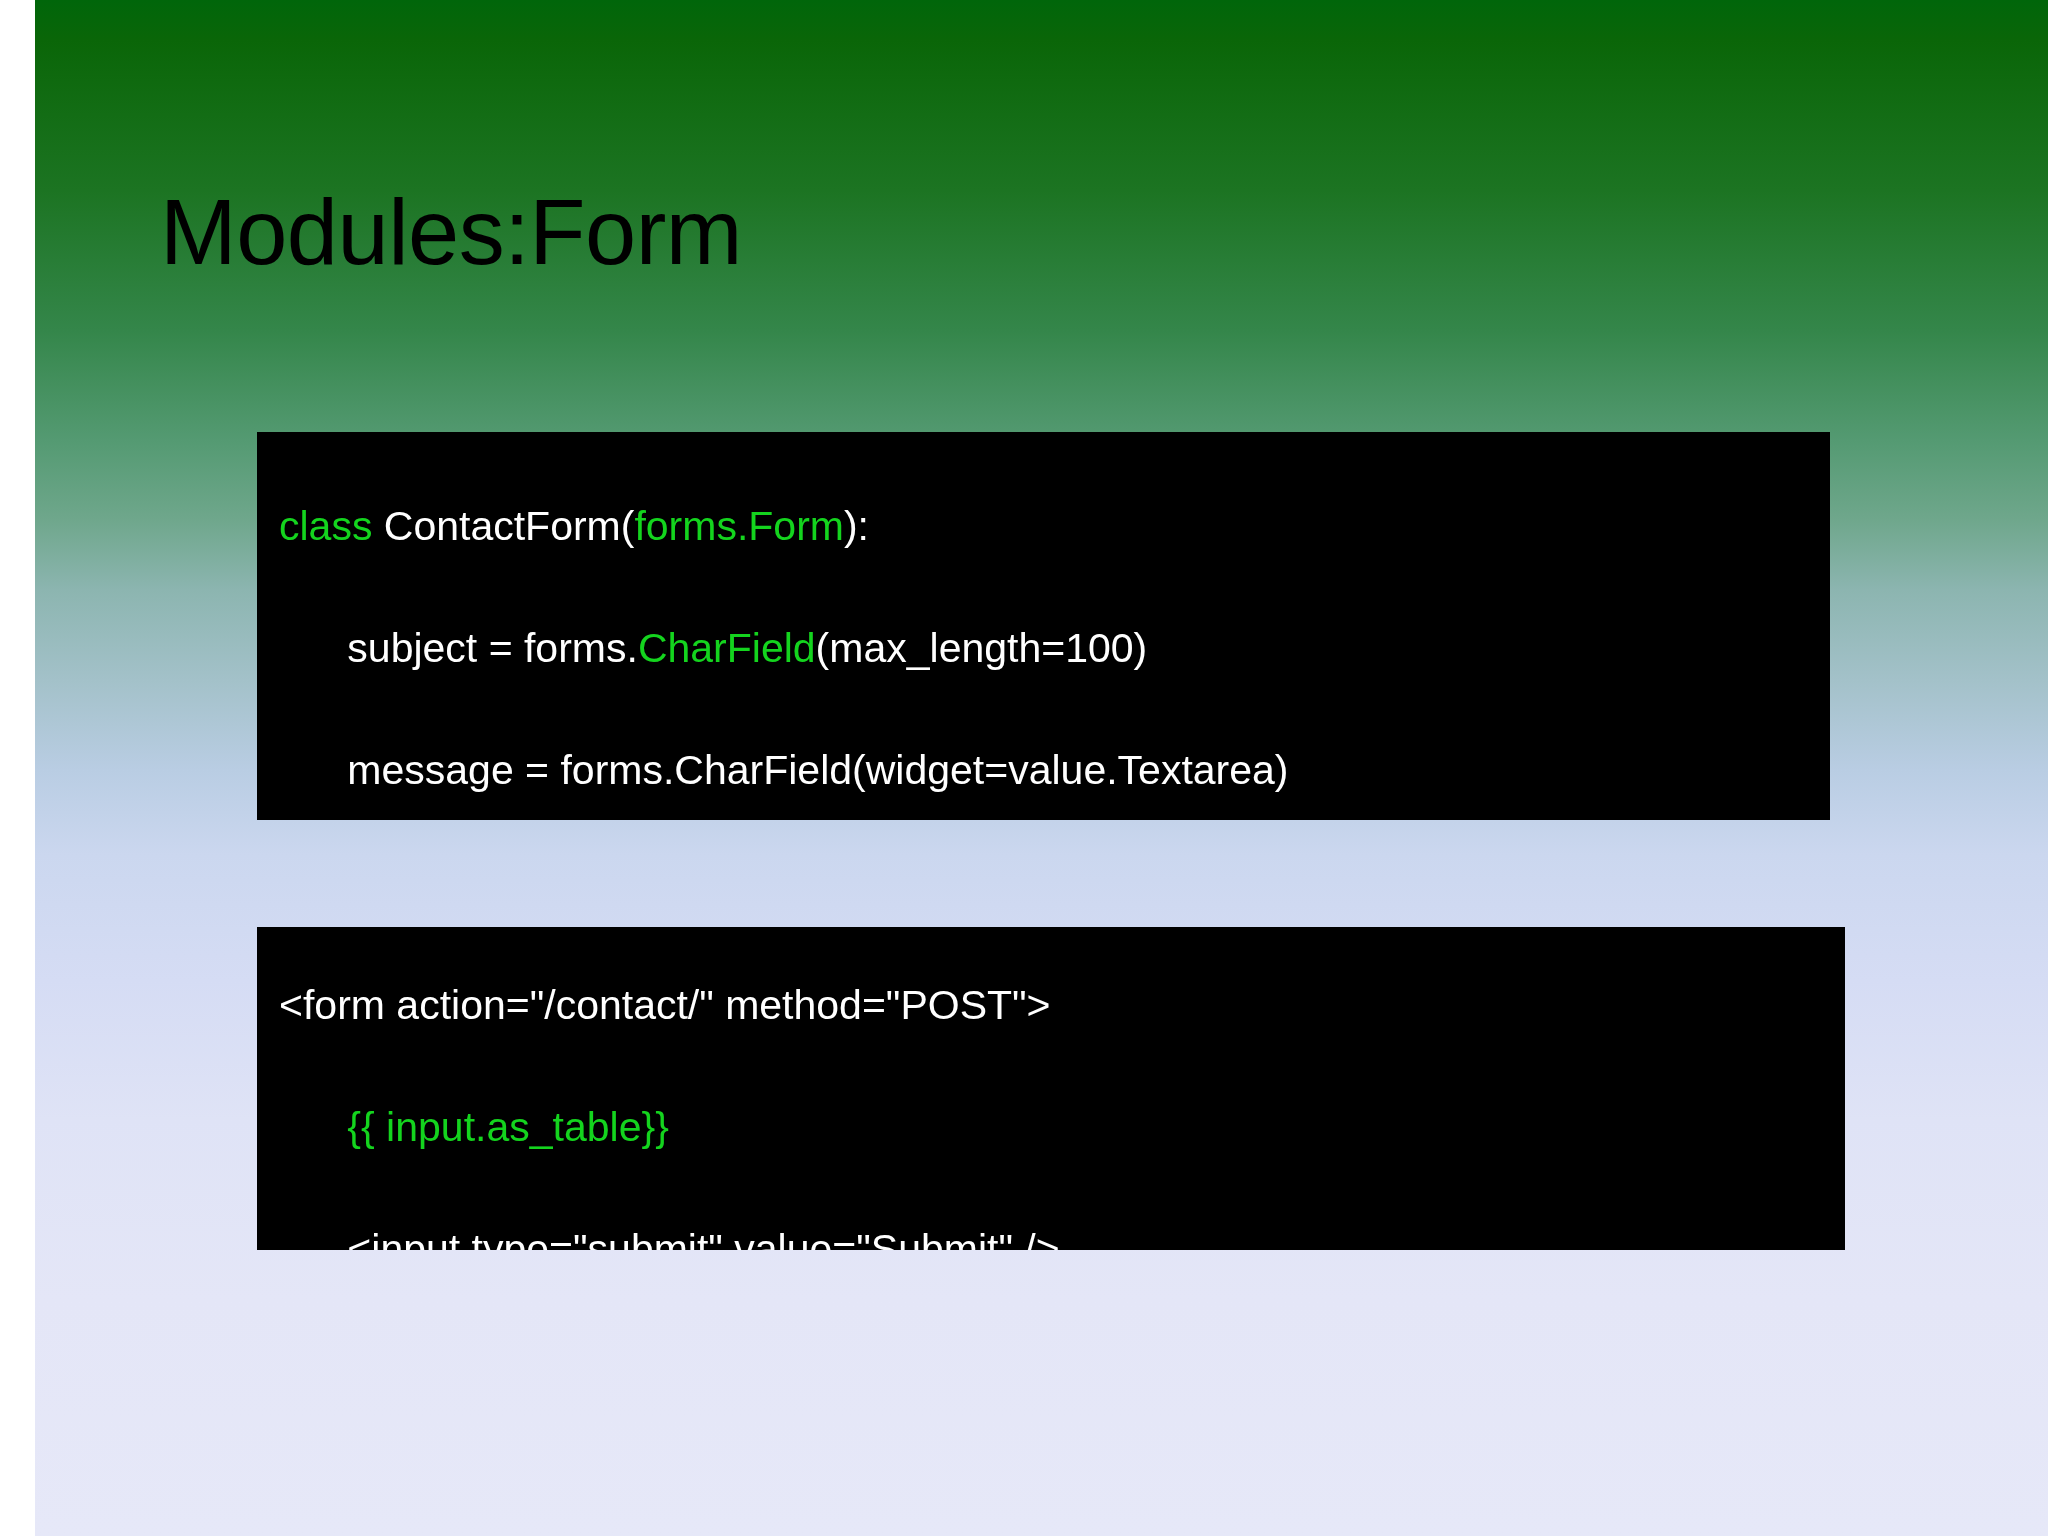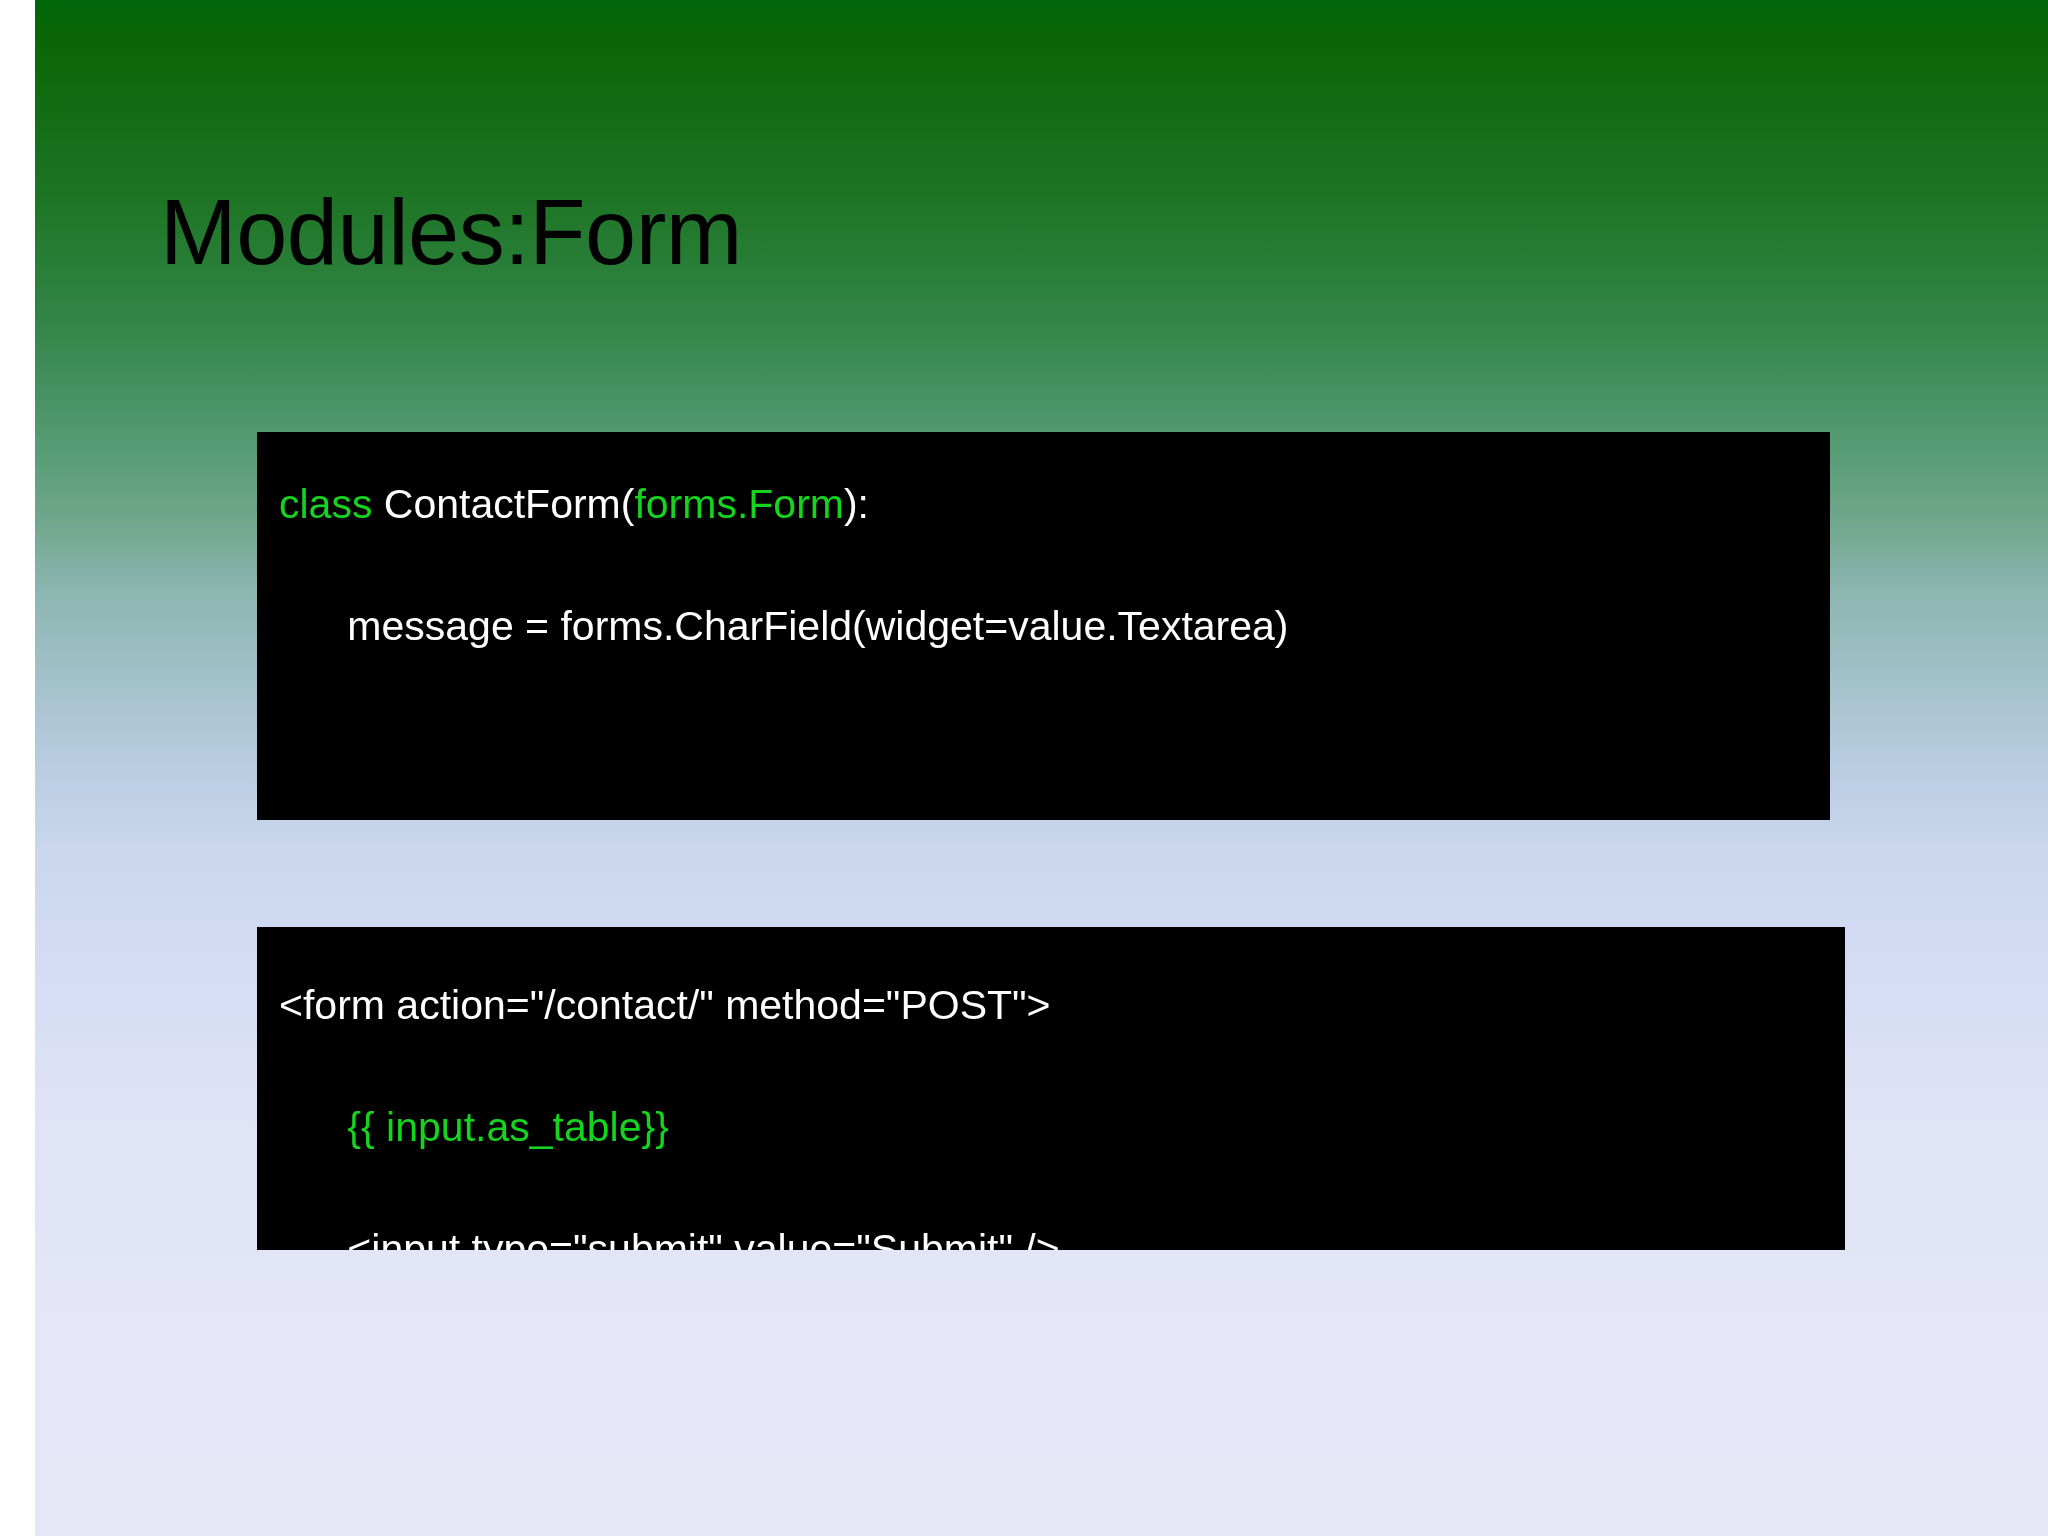--- a/index.html
+++ b/index.html
@@ -63,21 +63,21 @@
     box-sizing: border-box;
     white-space: pre;
     overflow: hidden;
   }
 
   #code-block-python {
     left: 222px;
     top: 432px;
     width: 1573px;
     height: 388px;
-    padding: 42px 0 0 22px;
+    padding: 64px 0 0 22px;
   }
 
   #code-block-template {
     left: 222px;
     top: 927px;
     width: 1588px;
     height: 323px;
     padding: 48px 0 0 22px;
   }
 
@@ -94,20 +94,21 @@
   }
 </style>
 </head>
 <body>
 
 <div id="slide">
 
   <h1 id="slide-title">Modules:Form</h1>
 
   <div class="code-block" id="code-block-python" style="background: rgb(0, 0, 0); color: rgb(255, 255, 255);"><span class="code-line"><span class="kw" style="color: rgb(20, 212, 30);">class </span><span class="plain">ContactForm(</span><span class="kw" style="color: rgb(20, 212, 30);">forms.Form</span><span class="plain">):</span></span>
+<span class="code-line"><span class="plain">      subject = forms.</span><span class="kw" style="color: rgb(20, 212, 30);">CharField</span><span class="plain">(max_length=100)</span></span>
 <span class="code-line"><span class="plain">      message = forms.CharField(widget=value.Textarea)</span></span>
 
 </div>
 
   <div class="code-block" id="code-block-template" style="background: rgb(0, 0, 0); color: rgb(255, 255, 255);"><span class="code-line"><span class="plain">&lt;form action="/contact/" method="POST"&gt;</span></span>
 <span class="code-line"><span class="kw" style="color: rgb(20, 212, 30);">      {{ input.as_table}}</span></span>
 <span class="code-line"><span class="plain">      &lt;input type="submit" value="Submit" /&gt;</span></span>
 </div>
 
 </div>

